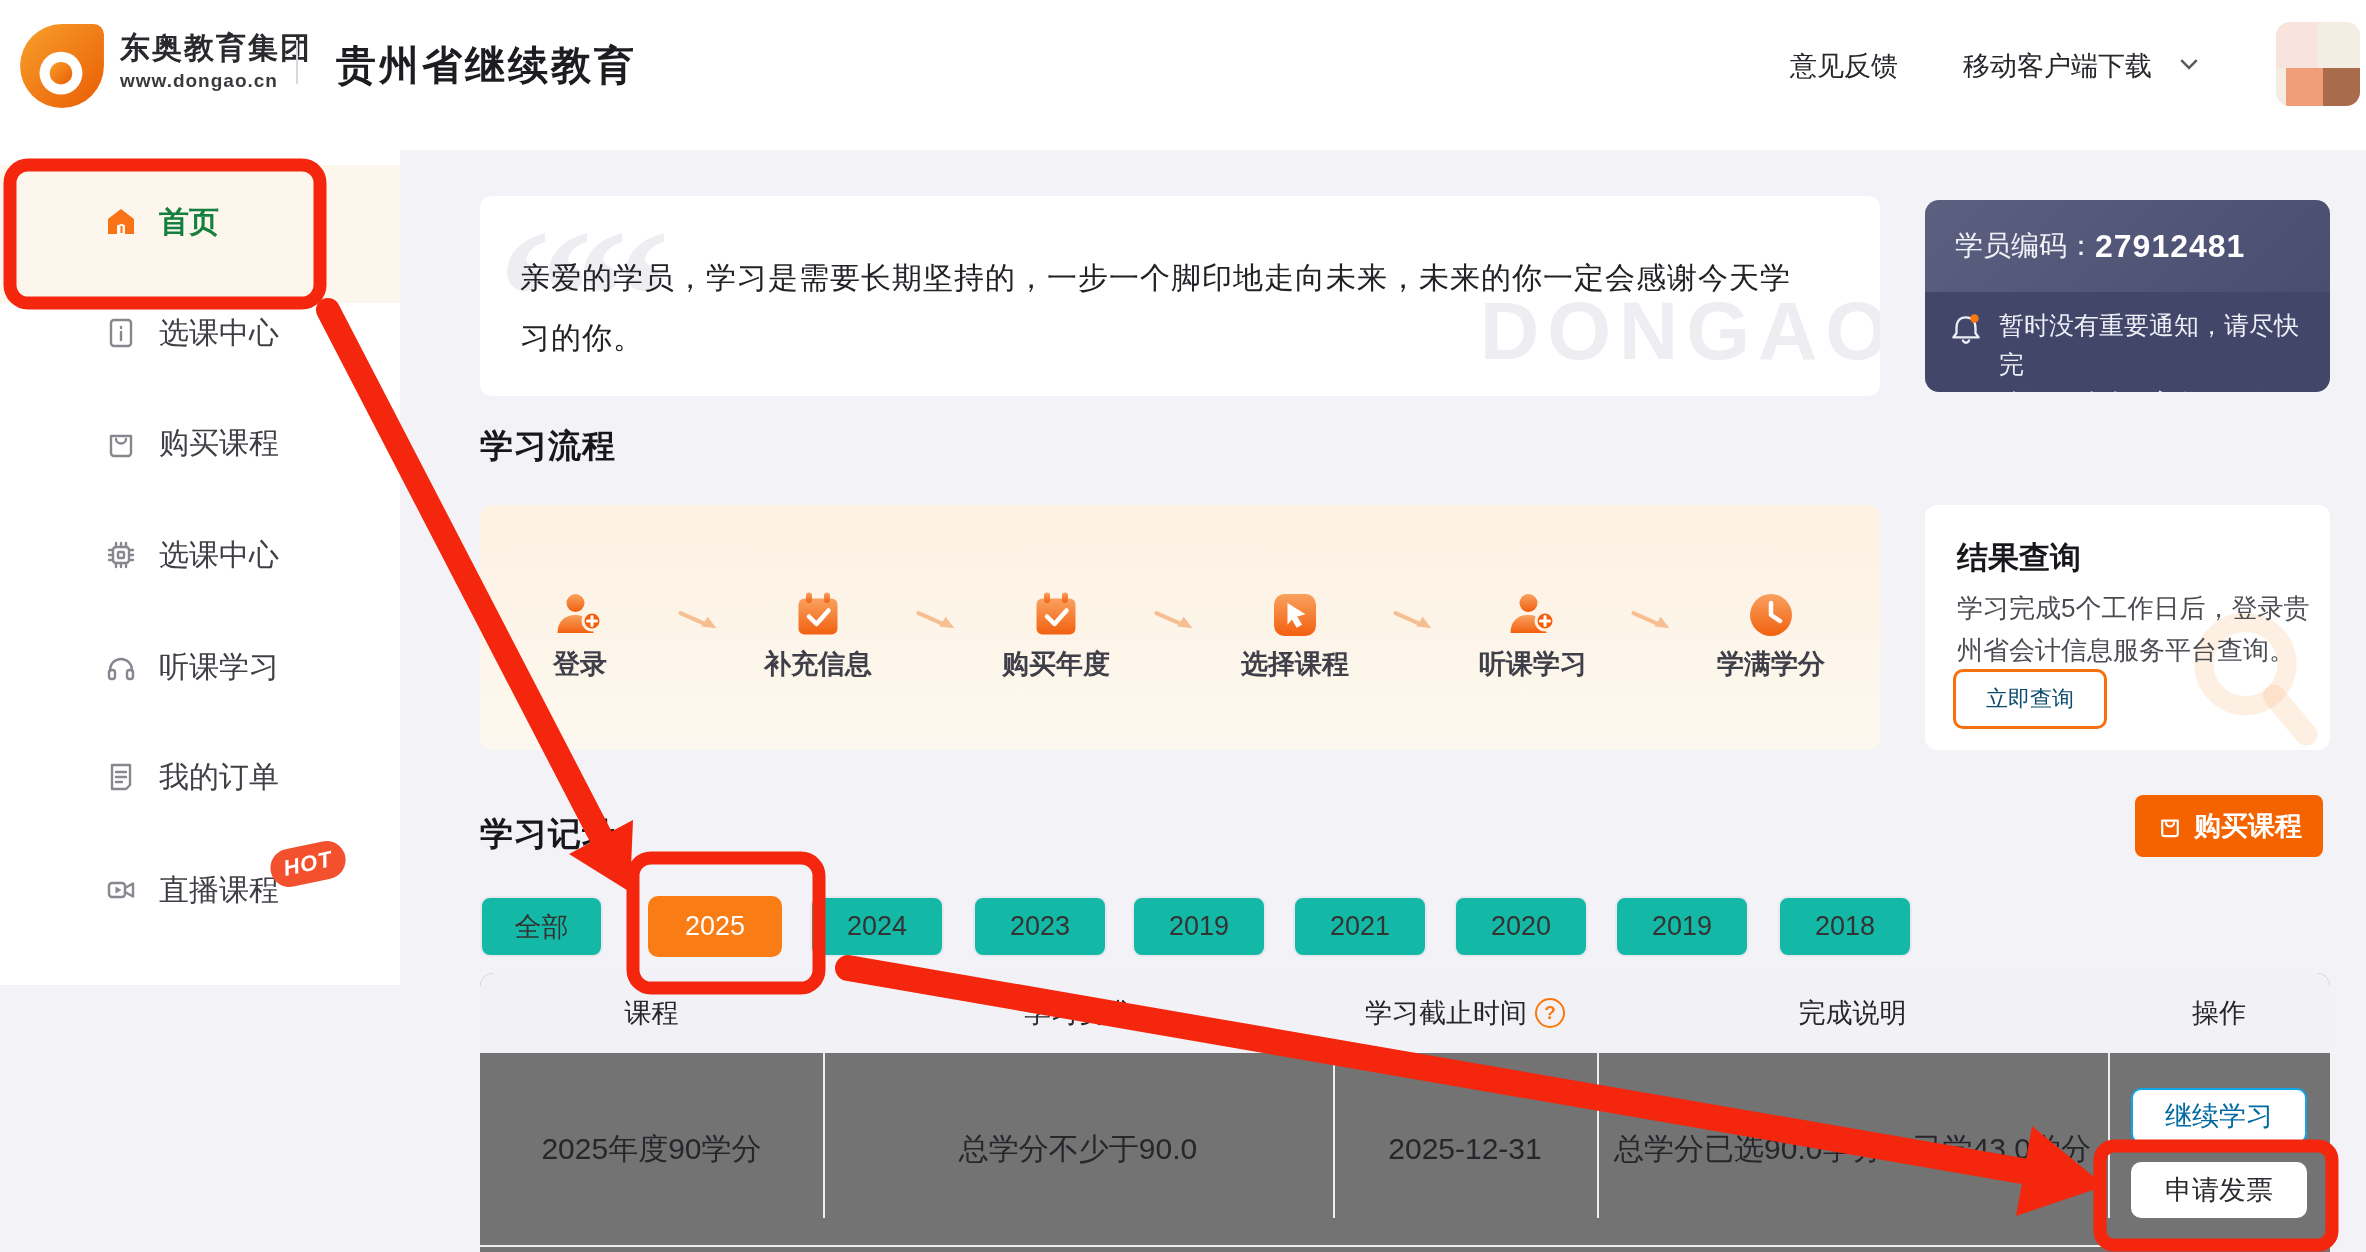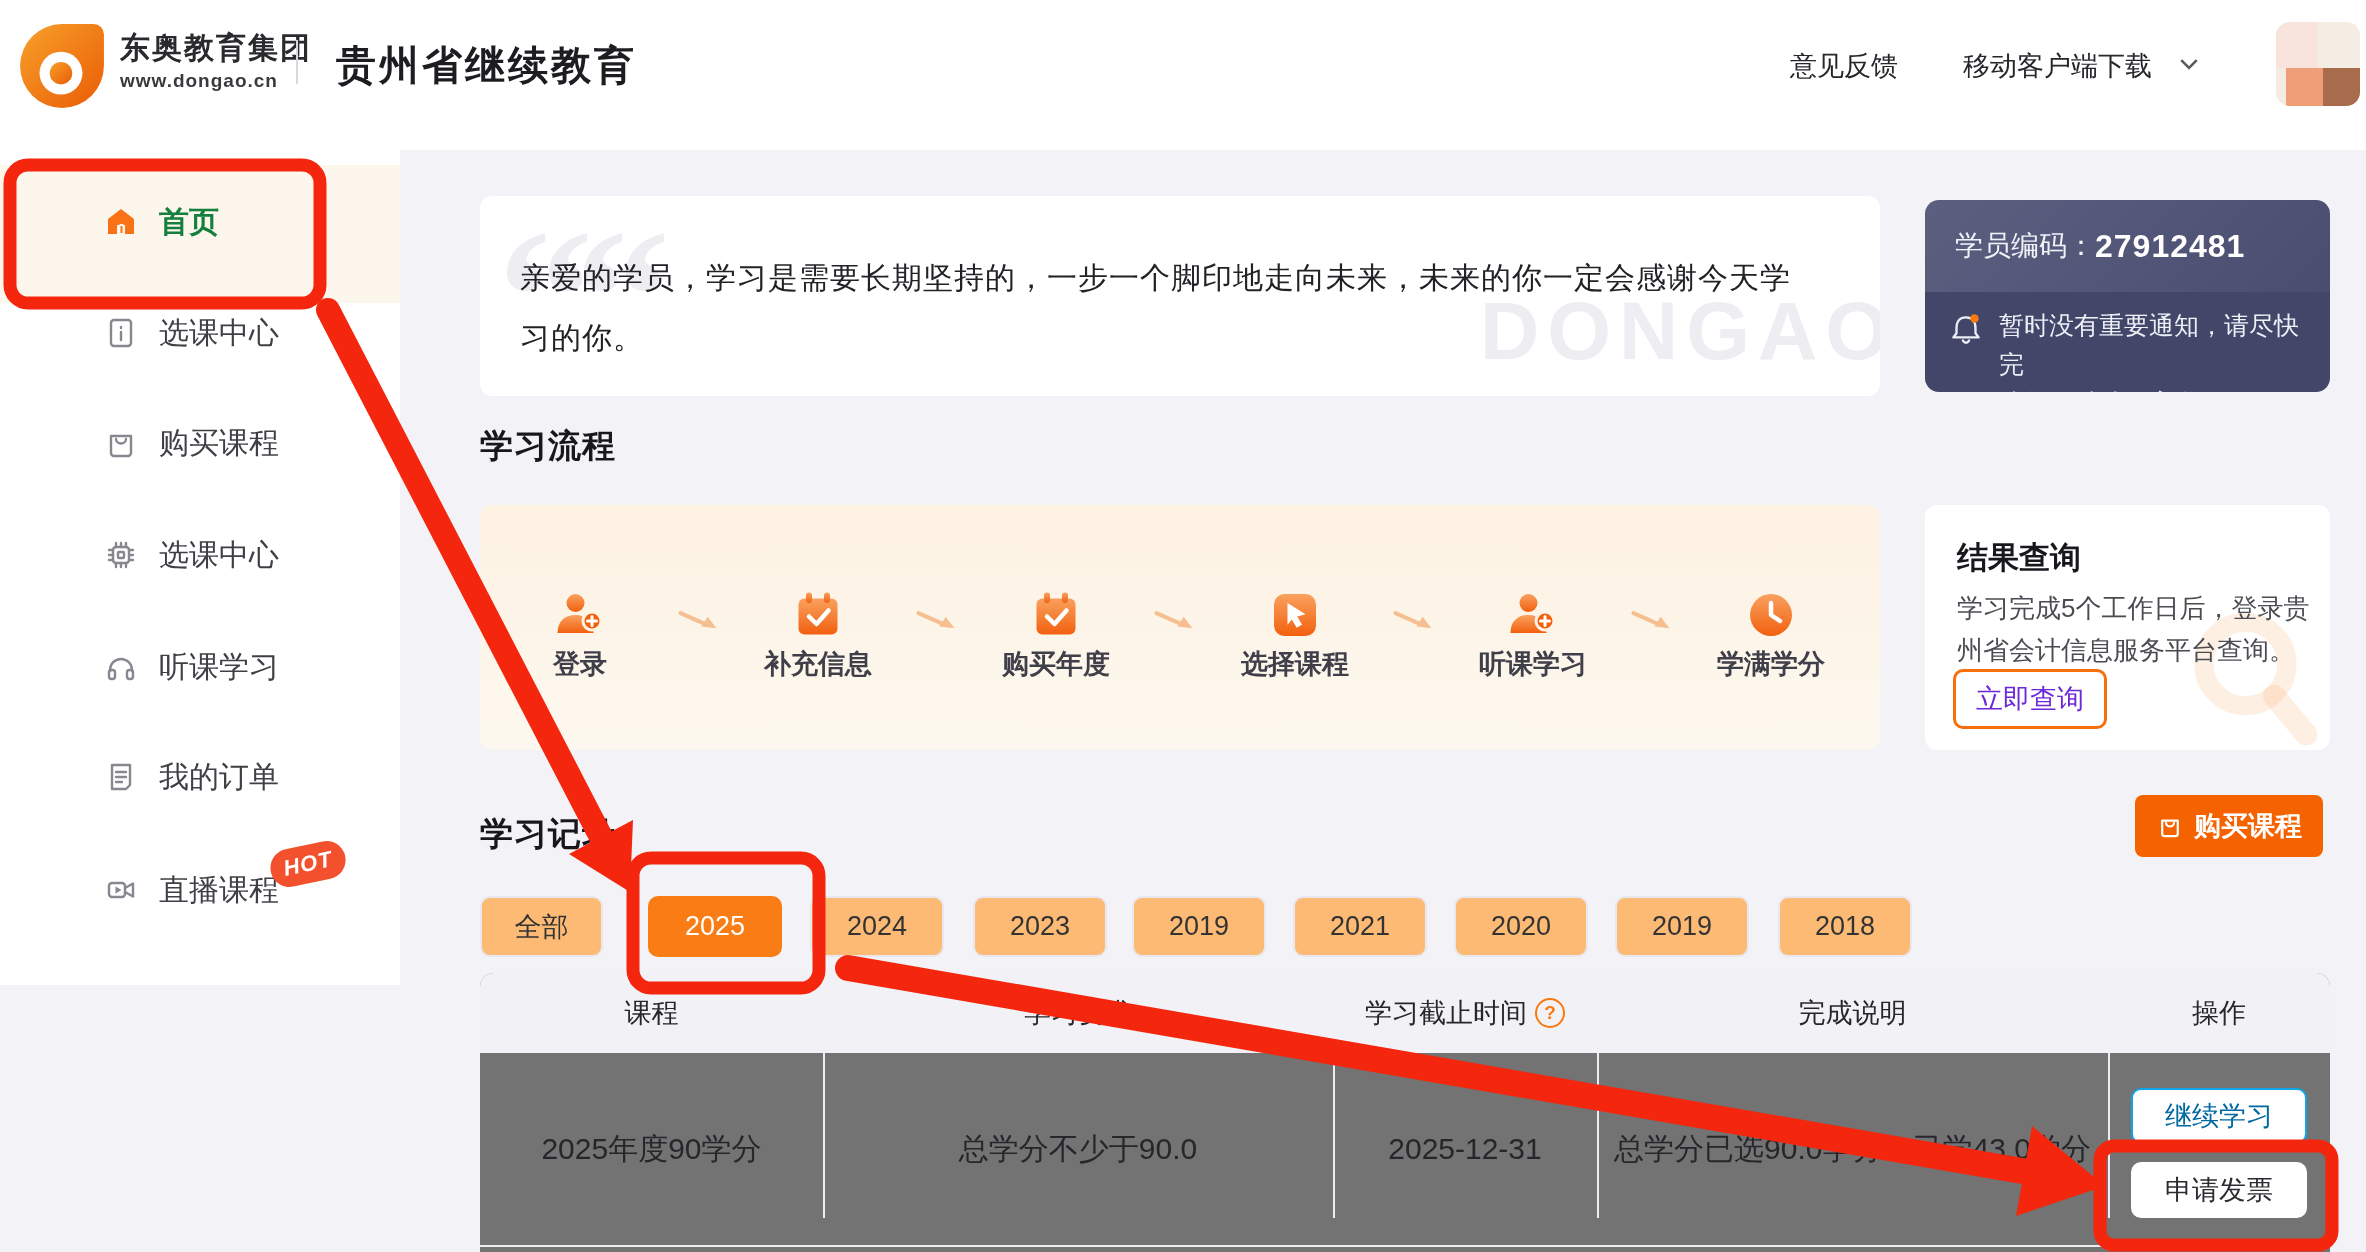--- a/index.html
+++ b/index.html
@@ -39,24 +39,24 @@
   .code-label{color:#f1f2f8;font-size:28px;}
   .code-value{color:#fff;font-size:32px;font-weight:bold;letter-spacing:1px;}
   .notice-text{position:absolute;color:#eef0f7;font-size:25px;line-height:39px;}
   .process-strip{position:absolute;background:linear-gradient(180deg,#fdf1e2,#fdf8ef);border-radius:12px;}
   .step{position:absolute;width:160px;text-align:center;}
   .step .lbl{display:block;font-size:27px;font-weight:bold;color:#3f3f49;}
   .step-arrow{position:absolute;}
   .rq-title{position:absolute;font-size:31px;font-weight:bold;color:#17171c;}
   .rq-desc{position:absolute;font-size:26px;color:#4b4b52;line-height:42px;}
   .rq-btn{position:absolute;width:148px;height:54px;border:3px solid #f6700e;border-radius:10px;
-          color:#6d28d9;font-size:27px;display:flex;align-items:center;justify-content:center;cursor:pointer;background:#fff;}
+          color:#0c4a6e;font-size:22px;display:flex;align-items:center;justify-content:center;cursor:pointer;background:#fff;}
   .buy-btn{position:absolute;background:#f56300;border-radius:8px;color:#fff;font-size:27px;font-weight:bold;
            display:flex;align-items:center;justify-content:center;gap:10px;cursor:pointer;}
-  .tab{position:absolute;top:896px;height:61px;background:#fdba74;border:2px solid #e8e8ee;border-radius:10px;
+  .tab{position:absolute;top:896px;height:61px;background:#14b8a6;border:2px solid #e8e8ee;border-radius:10px;
        box-sizing:border-box;font-size:27px;color:#333;display:flex;align-items:center;justify-content:center;cursor:pointer;}
   .tab.active{background:#f97d14;border-color:#f97d14;color:#fff;}
   .tbl-card{position:absolute;left:480px;top:973px;width:1850px;height:279px;background:#737373;
             border-radius:14px 14px 0 0;overflow:hidden;}
   .tbl-head{position:absolute;left:0;top:0;width:1850px;height:80px;background:#f2f2f6;}
   .th{position:absolute;top:0;height:80px;display:flex;align-items:center;justify-content:center;
       font-size:27px;color:#26262b;gap:8px;}
   .help{width:26px;height:26px;border:2px solid #f9790f;border-radius:50%;color:#f9790f;
         font-size:19px;font-weight:bold;display:flex;align-items:center;justify-content:center;cursor:pointer;}
   .td{position:absolute;top:80px;height:192px;display:flex;align-items:center;justify-content:center;

